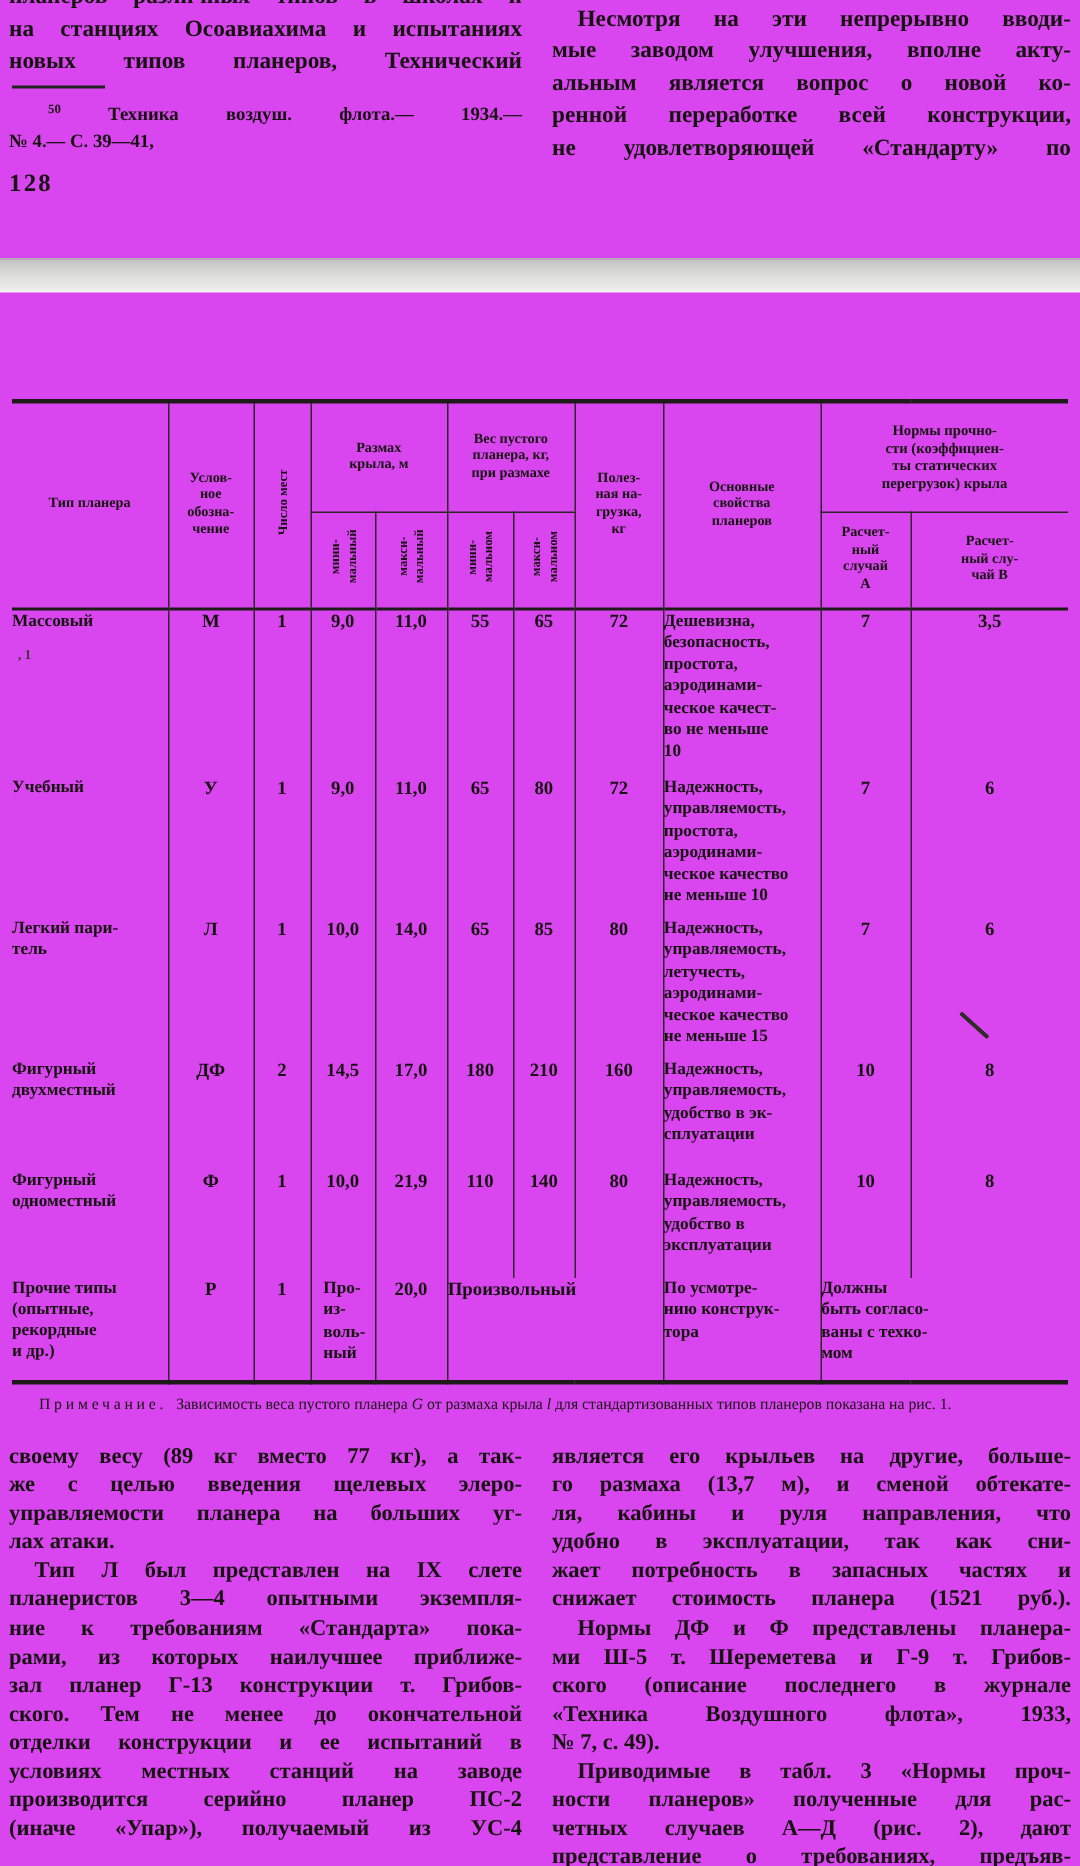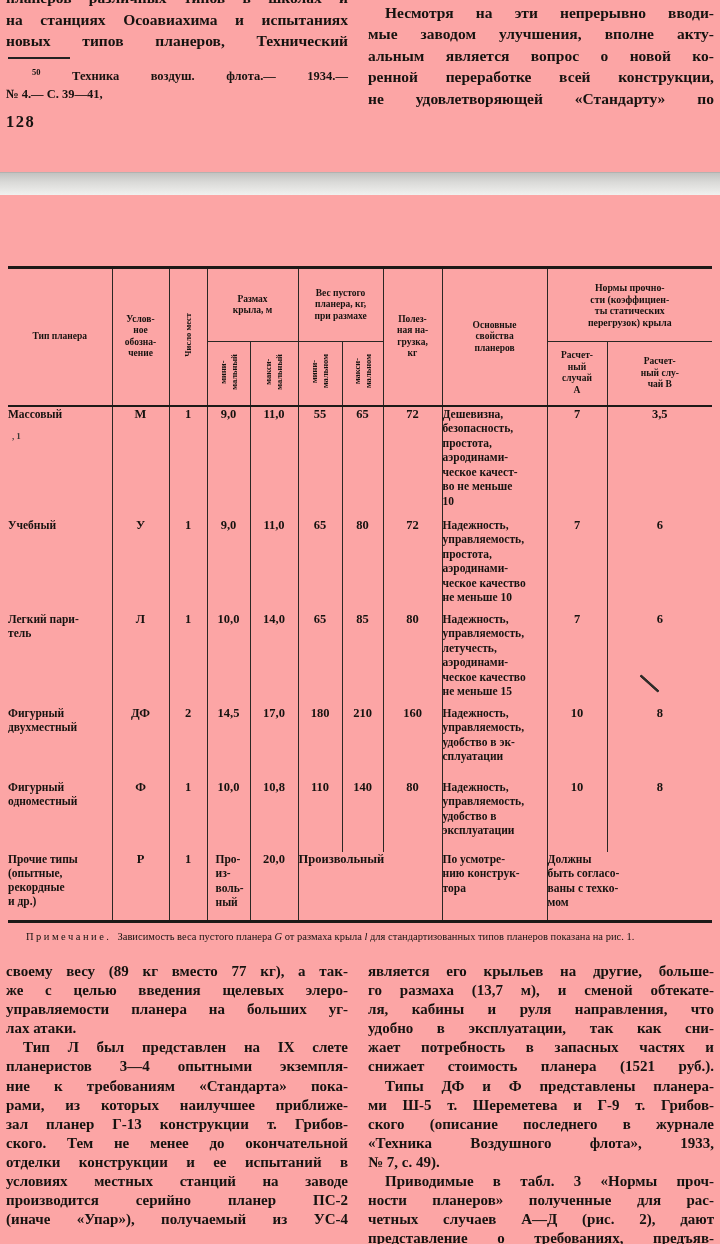--- a/index.html
+++ b/index.html
@@ -1,18 +1,18 @@
 <!DOCTYPE html>
 <html lang="ru"><head>
 <meta charset="utf-8">
 <style>
   html,body{margin:0;padding:0;background:#e8e8e6;}
   .page{
     position:relative;width:720px;height:1244px;margin:0 auto;
-    background:#fca5a5;overflow:hidden;
+    background:#d946ef;overflow:hidden;
     font-family:"Liberation Serif","DejaVu Serif",serif;
     color:#161310;
   }
   
   .line{font-weight:700;}
   .line.jl{text-align:justify;text-align-last:justify;}
   .line.pl{text-align:right;text-align-last:left;}
   .line.ind{text-indent:17px;}
 
   
@@ -252,21 +252,21 @@
 сплуатации</td>
           <td class="c-num c-a">10</td>
           <td class="c-num c-b">8</td>
         </tr>
         <tr style="height: 72px;">
           <td class="c-type first">Фигурный
 одноместный</td>
           <td class="c-num">Ф</td>
           <td class="c-num">1</td>
           <td class="c-num">10,0</td>
-          <td class="c-num">10,8</td>
+          <td class="c-num">21,9</td>
           <td class="c-num">110</td>
           <td class="c-num">140</td>
           <td class="c-num">80</td>
           <td class="c-props">Надежность,
 управляемость,
 удобство в
 эксплуатации</td>
           <td class="c-num c-a">10</td>
           <td class="c-num c-b">8</td>
         </tr>
@@ -316,21 +316,21 @@
       <div class="line jl">производится серийно планер ПС-2</div>
       <div class="line jl">(иначе «Упар»), получаемый из УС-4</div>
     </div>
   <div class="bodycol r">
       <div class="line jl">является его крыльев на другие, больше-</div>
       <div class="line jl">го размаха (13,7 м), и сменой обтекате-</div>
       <div class="line jl">ля, кабины и руля направления, что</div>
       <div class="line jl">удобно в эксплуатации, так как сни-</div>
       <div class="line jl">жает потребность в запасных частях и</div>
       <div class="line jl">снижает стоимость планера (1521 руб.).</div>
-      <div class="line jl ind">Типы ДФ и Ф представлены планера-</div>
+      <div class="line jl ind">Нормы ДФ и Ф представлены планера-</div>
       <div class="line jl">ми Ш-5 т. Шереметева и Г-9 т. Грибов-</div>
       <div class="line jl">ского (описание последнего в журнале</div>
       <div class="line jl">«Техника Воздушного флота», 1933,</div>
       <div class="line pl">№ 7, с. 49).</div>
       <div class="line jl ind">Приводимые в табл. 3 «Нормы проч-</div>
       <div class="line jl">ности планеров» полученные для рас-</div>
       <div class="line jl">четных случаев А—Д (рис. 2), дают</div>
       <div class="line jl">представление о требованиях, предъяв-</div>
     </div>
 

